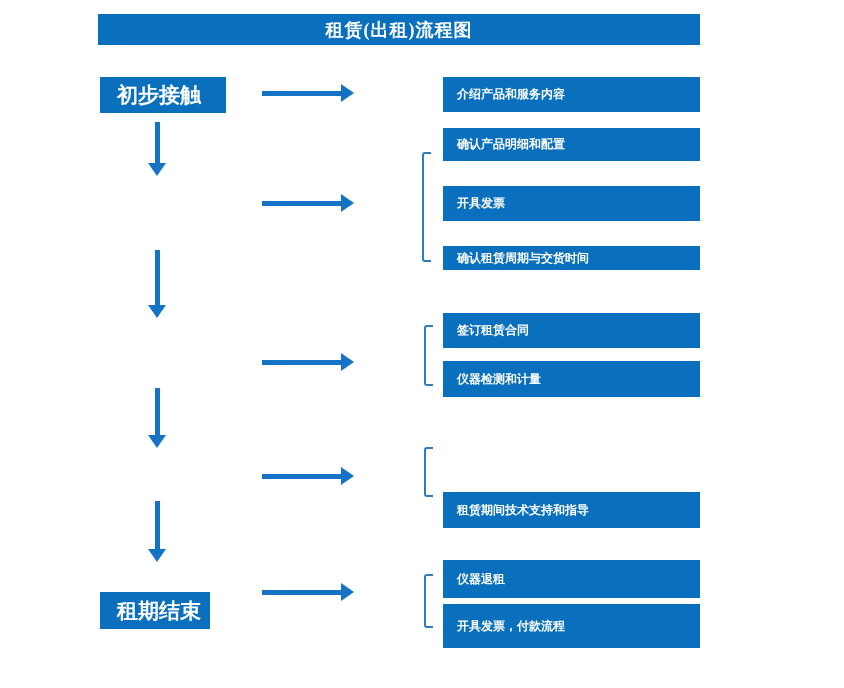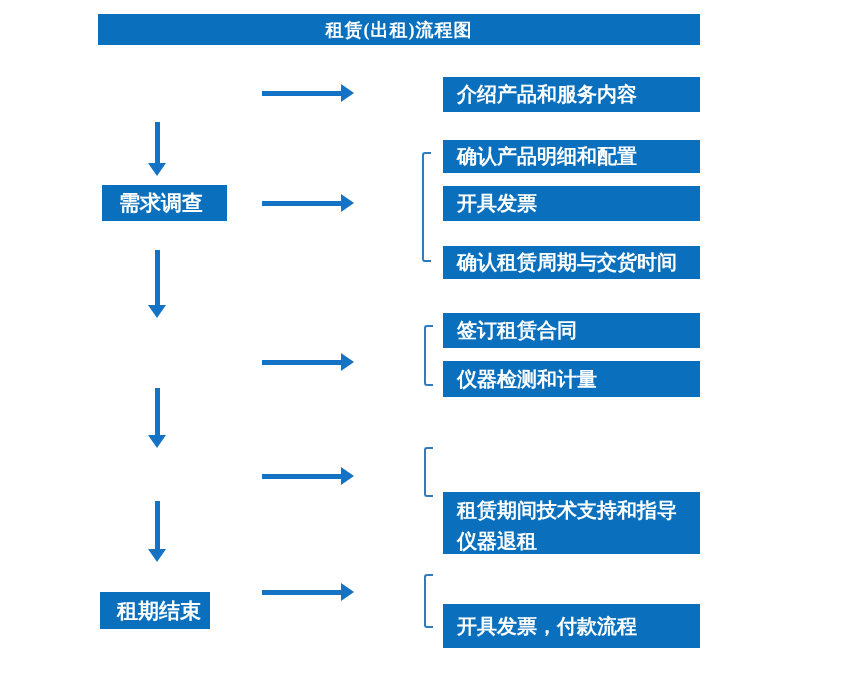--- a/index.html
+++ b/index.html
@@ -17,21 +17,21 @@
   .title-bar{
     position:absolute;left:98px;top:14px;width:602px;height:31px;
     background:var(--box);color:var(--text);font-weight:bold;font-size:18px;
     display:flex;align-items:center;justify-content:center;letter-spacing:1px;
   }
   .box{
     position:absolute;background:var(--box);color:var(--text);
     font-weight:bold;display:flex;align-items:center;box-sizing:border-box;
   }
   .step{font-size:21px;padding-left:17px;}
-  .detail{left:443px;width:257px;font-size:20px;padding-left:14px;}
+  .detail{left:443px;width:257px;font-size:12px;padding-left:14px;}
   
   .h-arrow{position:absolute;width:92px;height:18px;}
   .h-arrow .shaft{position:absolute;left:0;top:7px;right:11px;height:5px;background:var(--arrow);}
   .h-arrow .head{position:absolute;right:0;top:0;width:0;height:0;
     border-left:13px solid var(--arrow);border-top:9px solid transparent;border-bottom:9px solid transparent;}
   
   .v-arrow{position:absolute;width:18px;left:148px;}
   .v-arrow .shaft{position:absolute;top:0;bottom:12px;left:7px;width:5px;background:var(--arrow);}
   .v-arrow .head{position:absolute;bottom:0;left:0;width:0;height:0;
     border-top:13px solid var(--arrow);border-left:9px solid transparent;border-right:9px solid transparent;}
@@ -41,21 +41,21 @@
     border:2px solid var(--bracket);border-right:none;border-radius:3px 0 0 3px;
   }
 </style>
 </head>
 <body>
 
 <div class="canvas">
 
   <div class="title-bar">租赁(出租)流程图</div>
 
-  <div class="box step" style="left:102px;top:185px;width:125px;height:36px">需求调查</div>
+  <div class="box step" style="left:100px;top:77px;width:126px;height:36px">初步接触</div>
   <div class="box step" style="left:100px;top:592px;width:110px;height:37px">租期结束</div>
 
   <div class="v-arrow" style="top:122px;height:54px">
     <div class="shaft"></div>
     <div class="head"></div>
   </div>
   <div class="v-arrow" style="top:250px;height:68px">
     <div class="shaft"></div>
     <div class="head"></div>
   </div>
@@ -89,25 +89,25 @@
     <div class="head"></div>
   </div>
 
   <div class="bracket" style="left:422px;top:152px;height:110px"></div>
   <div class="bracket" style="left:424px;top:325px;height:61px"></div>
   <div class="bracket" style="left:424px;top:447px;height:50px"></div>
   <div class="bracket" style="left:424px;top:574px;height:54px"></div>
 
   <div class="box detail" style="top:77px;height:35px">介绍产品和服务内容</div>
 
-  <div class="box detail" style="top:140px;height:33px">确认产品明细和配置</div>
+  <div class="box detail" style="top:128px;height:33px">确认产品明细和配置</div>
   <div class="box detail" style="top:186px;height:35px">开具发票</div>
-  <div class="box detail" style="top:246px;height:33px">确认租赁周期与交货时间</div>
+  <div class="box detail" style="top:246px;height:24px">确认租赁周期与交货时间</div>
 
   <div class="box detail" style="top:313px;height:35px">签订租赁合同</div>
   <div class="box detail" style="top:361px;height:36px">仪器检测和计量</div>
 
   <div class="box detail" style="top:492px;height:36px">租赁期间技术支持和指导</div>
 
-  <div class="box detail" style="top:528px;height:26px">仪器退租</div>
+  <div class="box detail" style="top:560px;height:38px">仪器退租</div>
   <div class="box detail" style="top:604px;height:44px">开具发票，付款流程</div>
 
 </div>
 
 </body></html>

